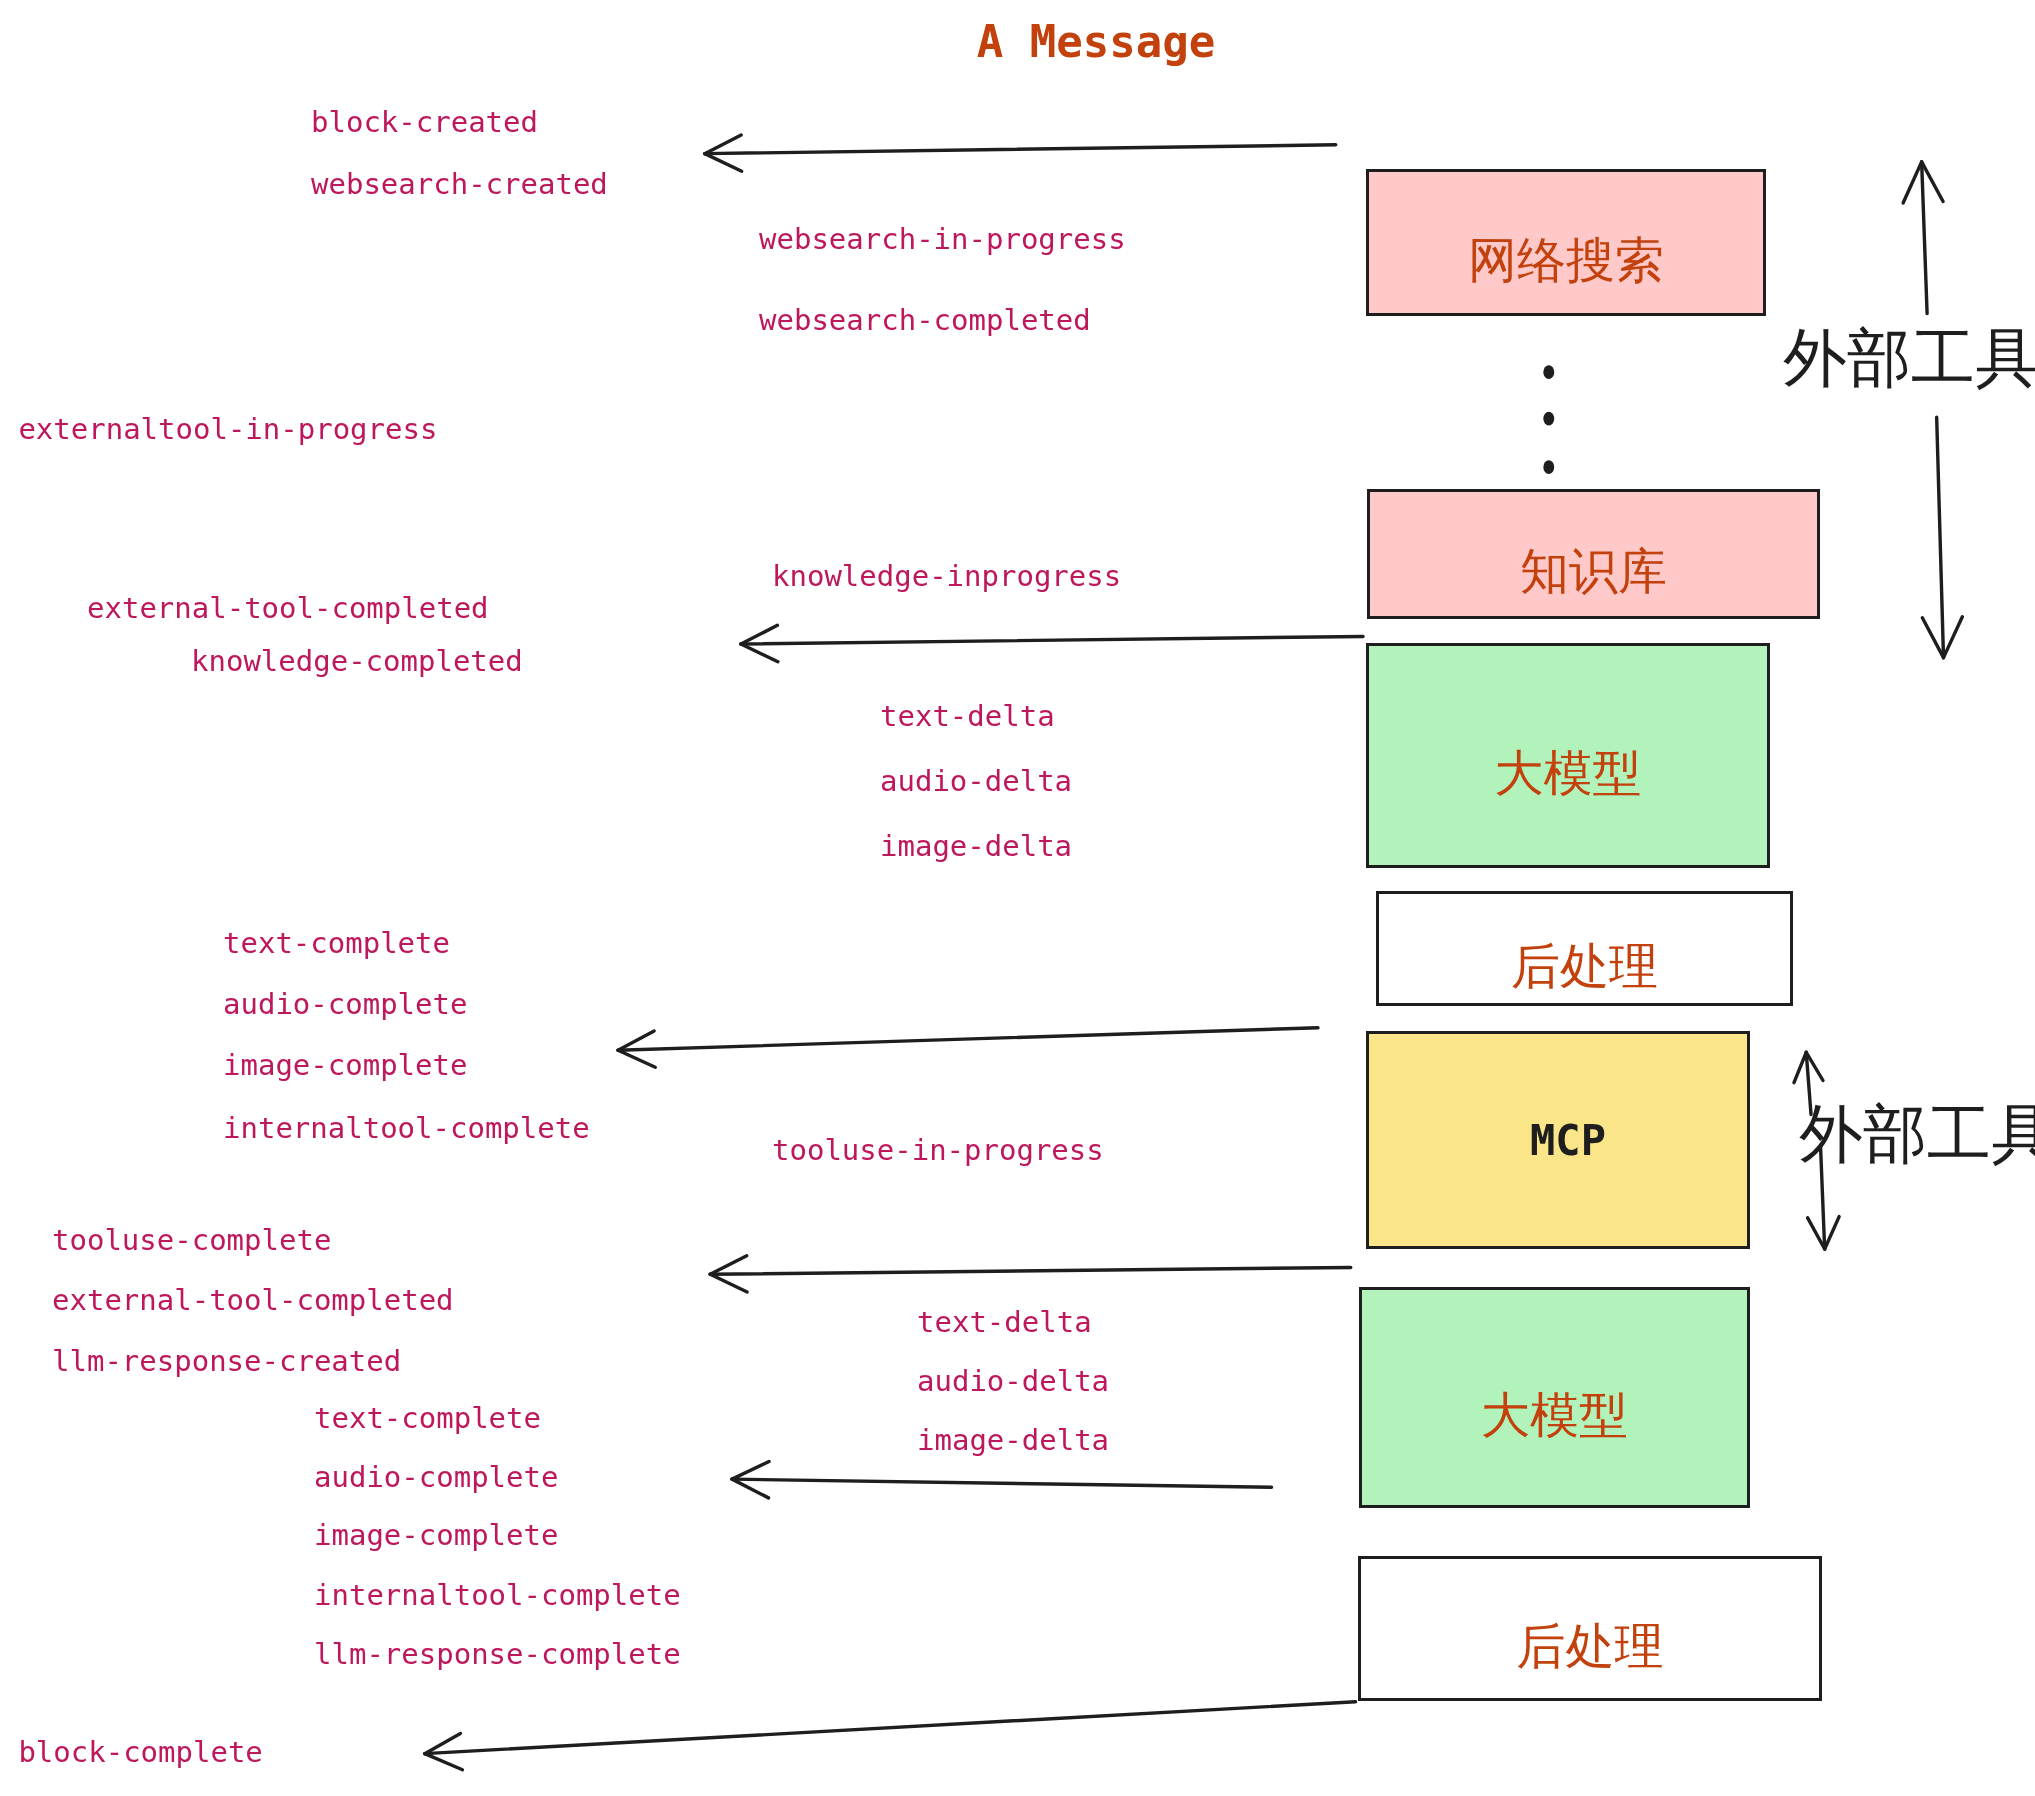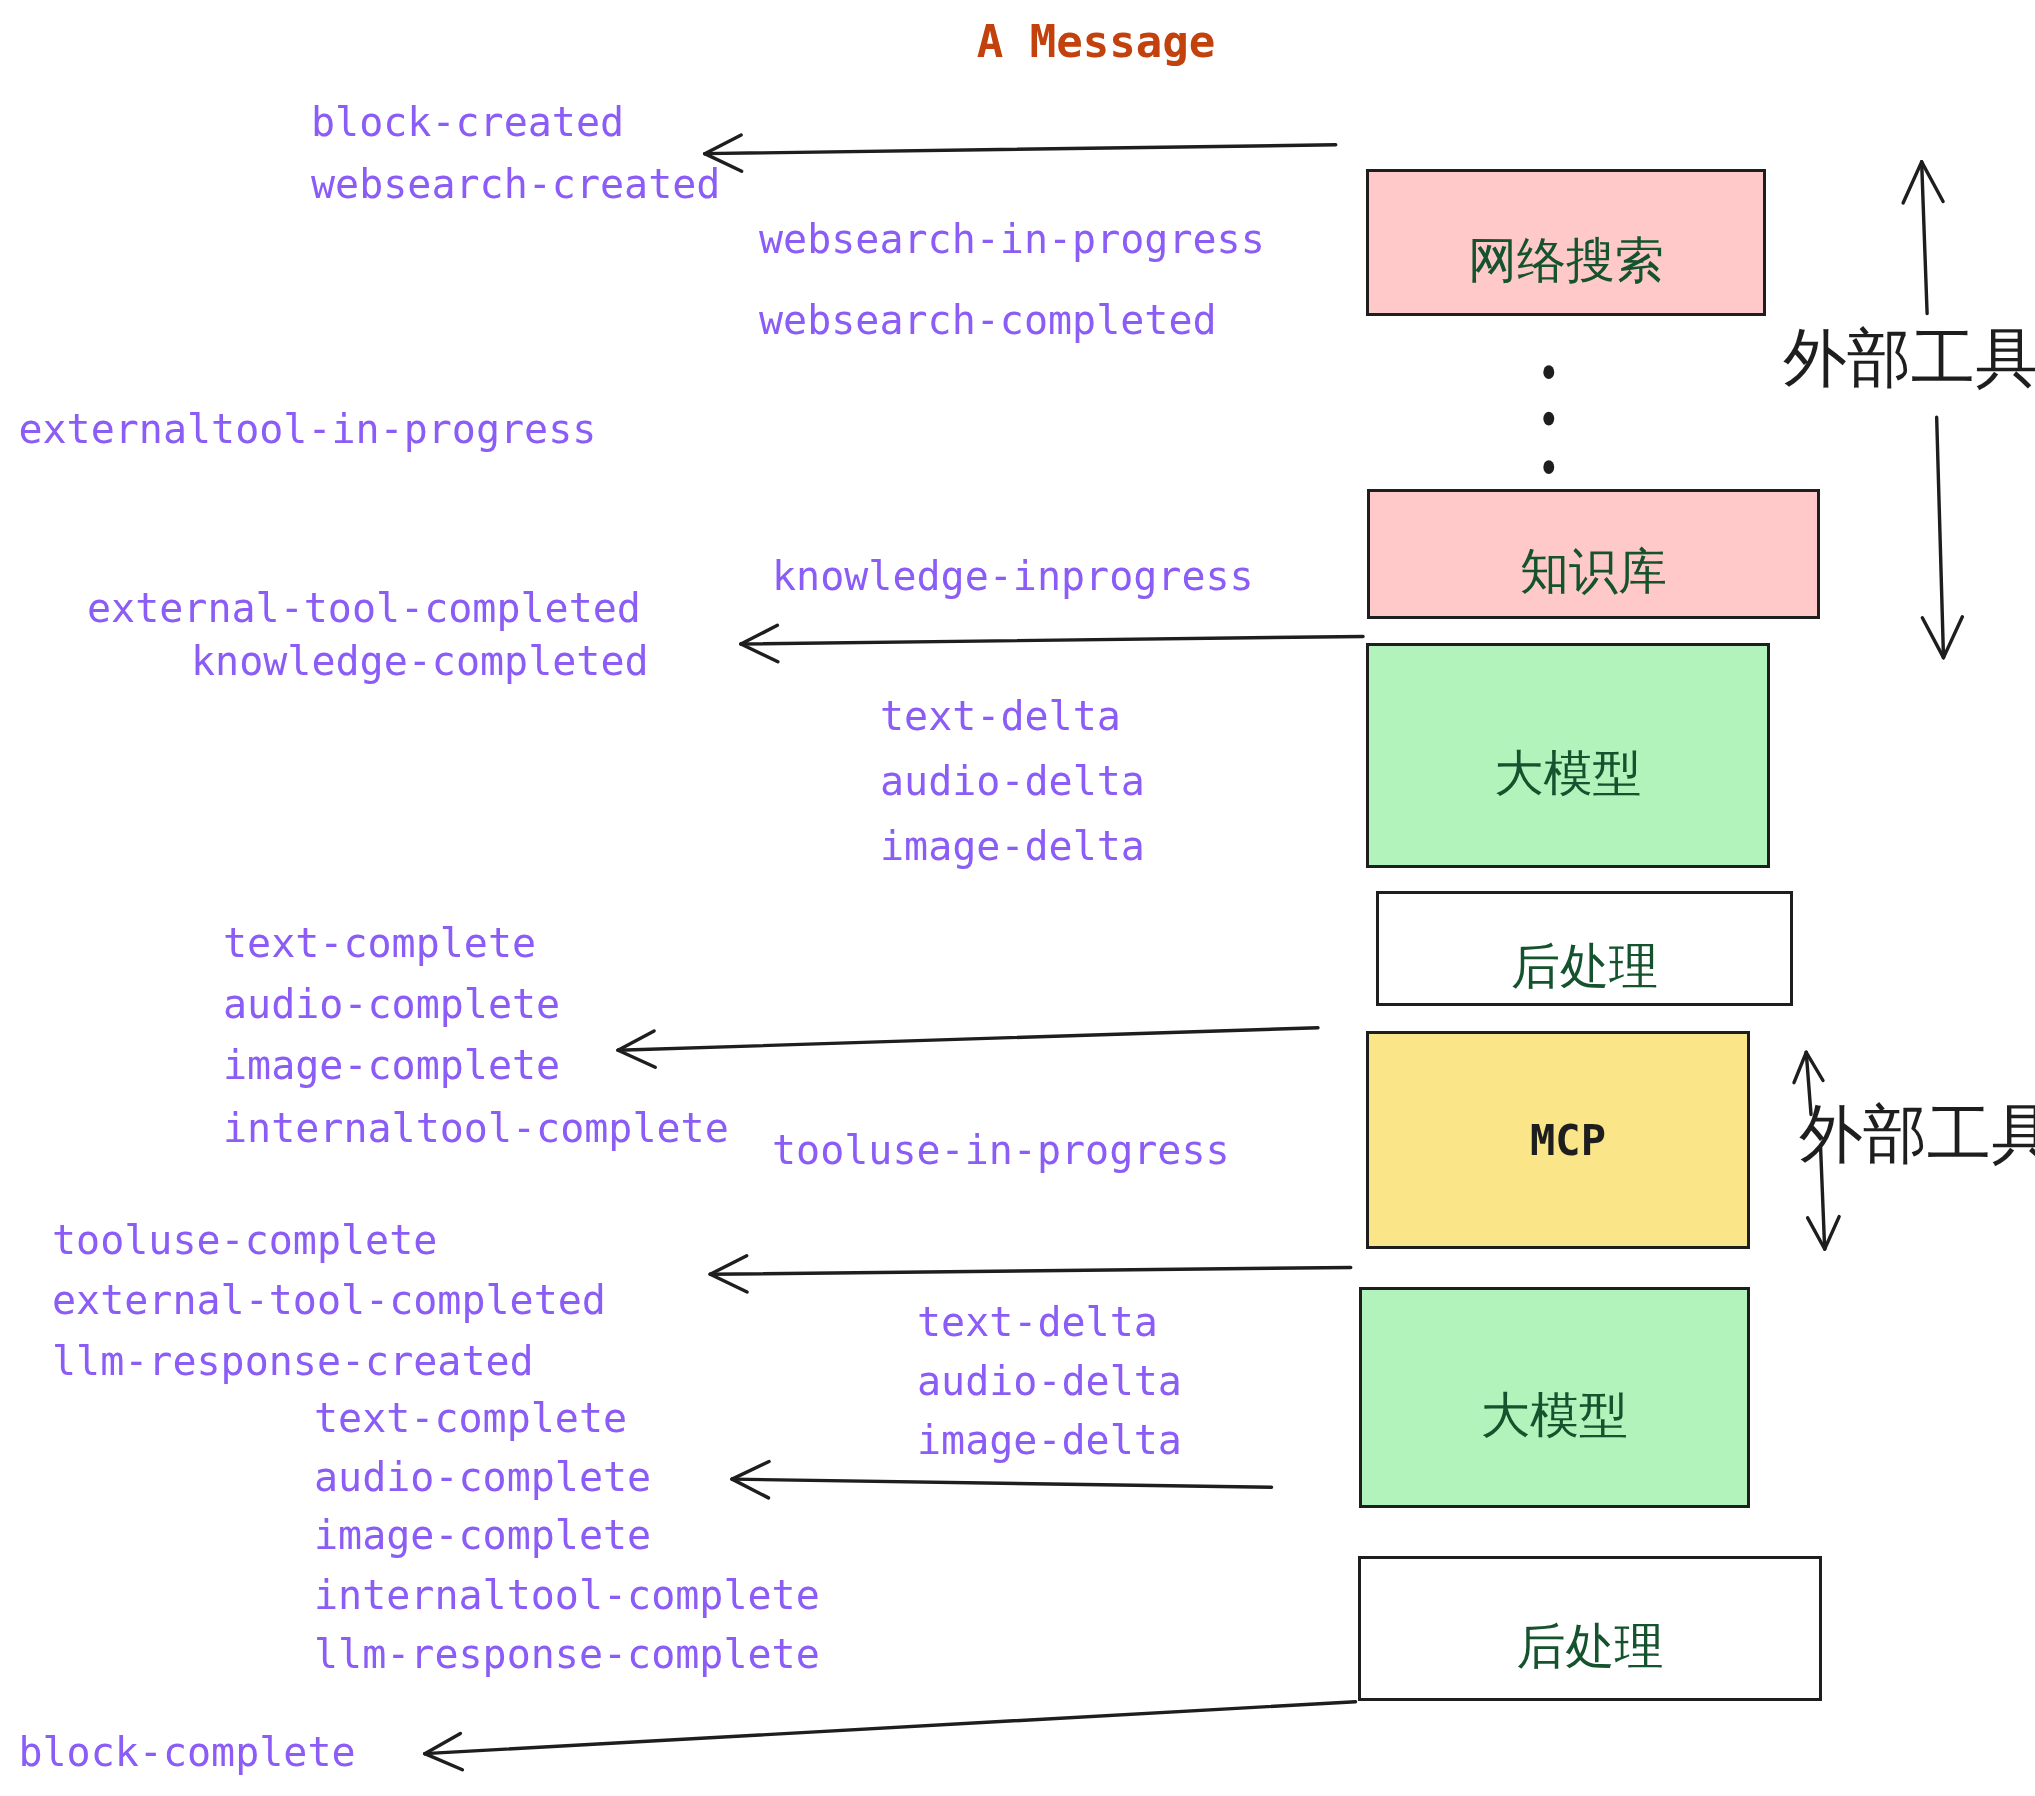--- a/index.html
+++ b/index.html
@@ -1,24 +1,24 @@
 <!DOCTYPE html>
 <html style="font-size:11px"><head>
 <meta charset="utf-8">
 <style>
   html,body{margin:0;padding:0;background:#ffffff;}
   #stage{position:relative;width:2035px;height:1796px;background:#ffffff;overflow:hidden;
          font-family:"DejaVu Sans Mono",monospace;color:#1e1e1e;}
-  .event{position:absolute;transform:translateY(-50%);font-size:40px;line-height:1;
-         white-space:nowrap;color:#8b5cf6;}
+  .event{position:absolute;transform:translateY(-50%);font-size:29px;line-height:1;
+         white-space:nowrap;color:#be185d;}
   .title{position:absolute;transform:translate(-50%,-50%);font-size:44px;font-weight:bold;
          white-space:nowrap;color:#c2410c;}
   .box{position:absolute;border:3.4px solid #1e1e1e;box-sizing:border-box;
        display:flex;align-items:center;justify-content:center;}
-  .box-label-cjk{font-family:"Liberation Sans",sans-serif;font-size:49px;color:#14532d;
+  .box-label-cjk{font-family:"Liberation Sans",sans-serif;font-size:49px;color:#c2410c;
                  white-space:nowrap;margin-top:36px;}
   .box-label-mono{font-family:"DejaVu Sans Mono",monospace;font-size:42px;font-weight:bold;
                   color:#1e1e1e;white-space:nowrap;}
   .side-label{position:absolute;transform:translate(-50%,-50%);
               font-family:"Liberation Sans",sans-serif;font-size:64px;color:#1e1e1e;
               white-space:nowrap;}
   #wires{position:absolute;left:0;top:0;width:2035px;height:1796px;}
 </style>
 </head>
 <body>

